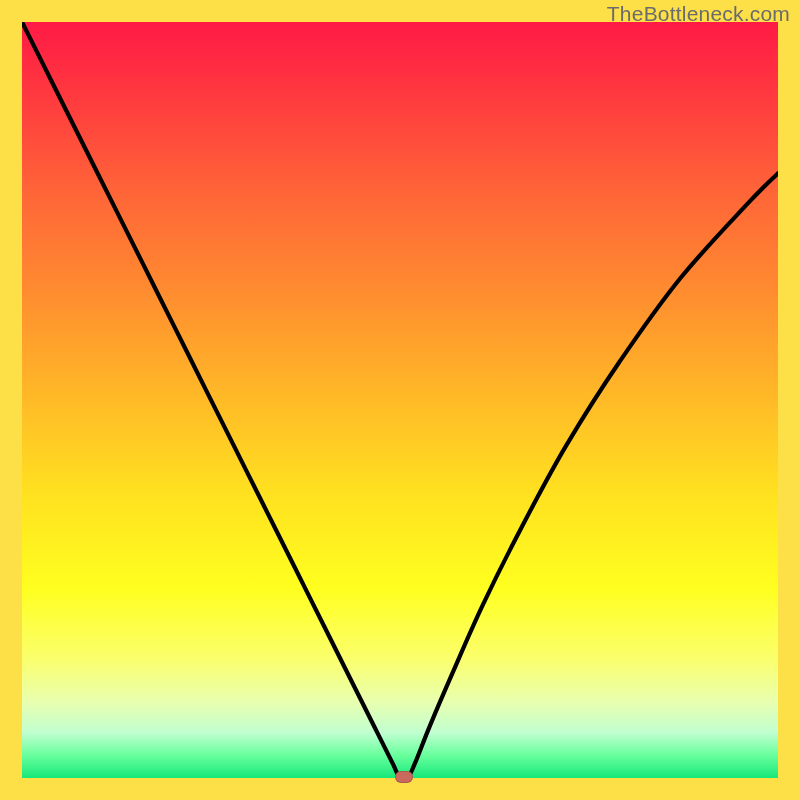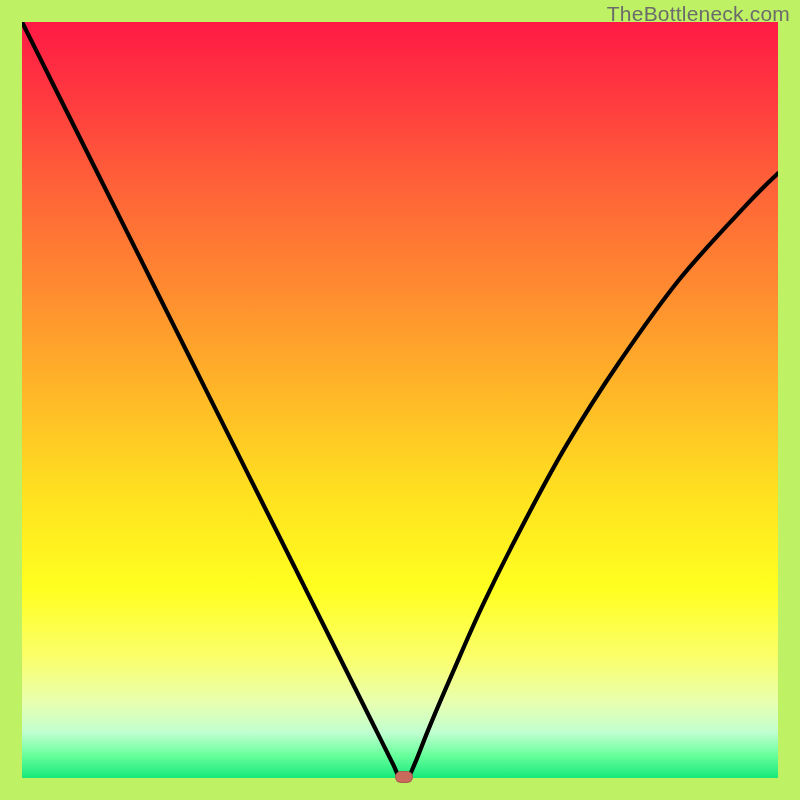--- a/index.html
+++ b/index.html
@@ -10,21 +10,21 @@
     background: #000;
     overflow: hidden;
     font-family: Arial, Helvetica, sans-serif;
   }
   .frame {
     position: absolute;
     left: 0;
     top: 0;
     width: 800px;
     height: 800px;
-    background: #bef264;
+    background: #fde047;
   }
   .plot {
     position: absolute;
     left: 22px;
     top: 22px;
     width: 756px;
     height: 756px;
     background: linear-gradient(to bottom,
       #ff1a45 0%,
       #ff3a3f 10%,

